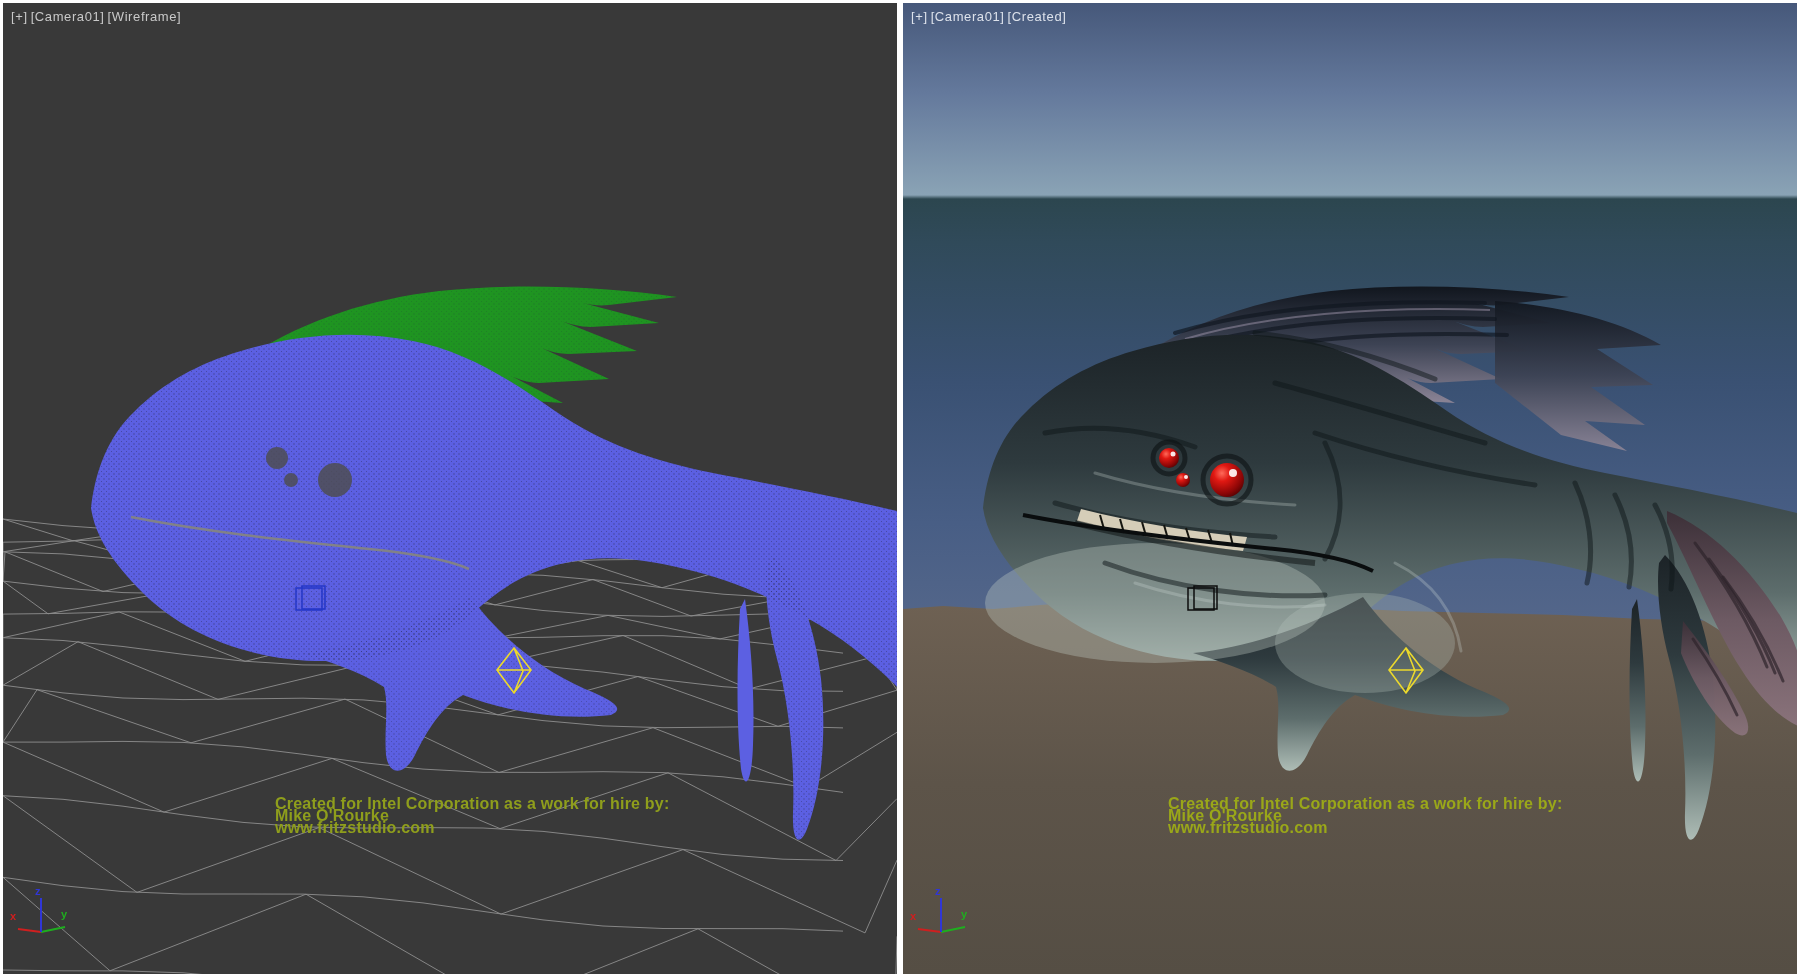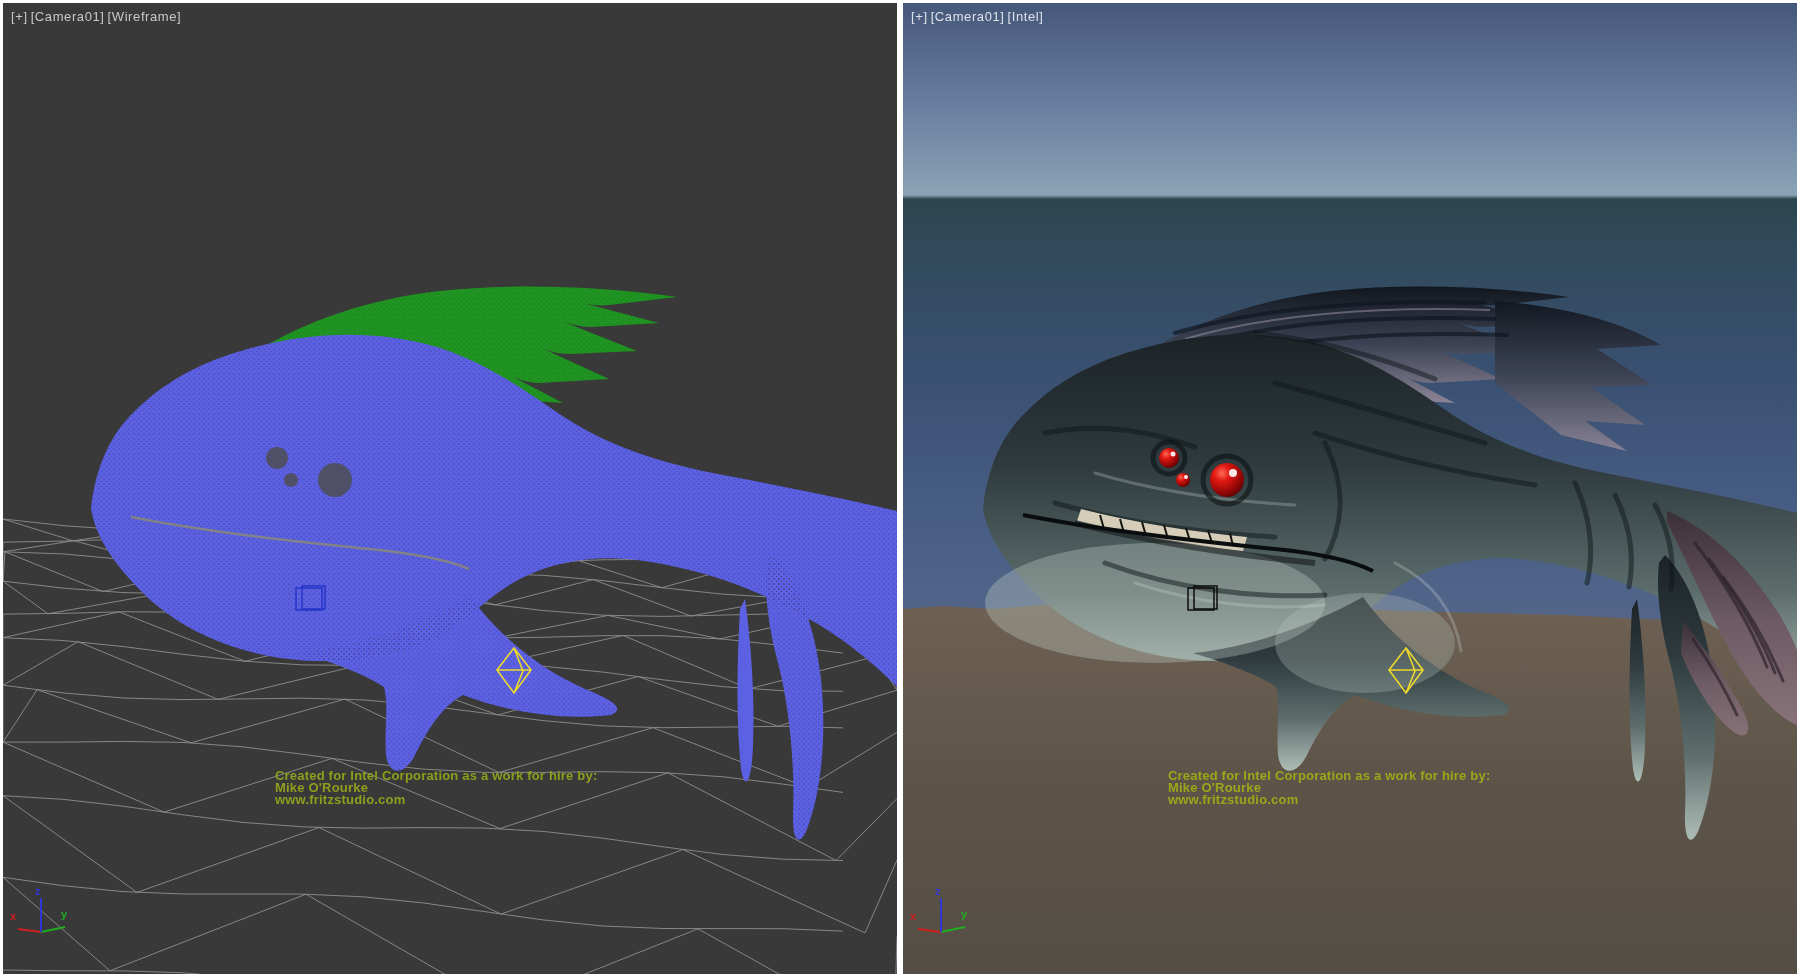--- a/index.html
+++ b/index.html
@@ -24,22 +24,22 @@
     clip-path:polygon(0px 606px,40px 603px,90px 606px,150px 601px,210px 605px,270px 602px,
       340px 606px,420px 604px,500px 608px,580px 610px,660px 612px,740px 616px,
       820px 618px,894px 621px,894px 971px,0px 971px);
   }
   .vp-label{
     position:absolute;top:6px;left:8px;z-index:5;display:flex;gap:3px;
     font-size:13px;letter-spacing:.6px;color:#c9c9c9;cursor:default;
   }
   .vp-right .vp-label{color:#dde2eb;}
   .credit{
-    position:absolute;z-index:4;top:767px;left:272px;
-    color:#8f9e1c;font-size:13px;font-weight:bold;line-height:12px;
+    position:absolute;z-index:4;top:795px;left:272px;
+    color:#8f9e1c;font-size:16px;font-weight:bold;line-height:12px;
     letter-spacing:.2px;white-space:nowrap;
   }
   .vp-right .credit{left:265px;color:#9aa719;}
   .axis{position:absolute;left:6px;bottom:20px;width:70px;height:70px;z-index:5;font-size:11px;}
   .axis svg{position:absolute;left:0;top:0;}
   .axis .ax{position:absolute;font-weight:bold;}
   .ax-x{left:1px;top:26px;color:#cf1f1f;}
   .ax-y{left:52px;top:24px;color:#1fae1f;}
   .ax-z{left:26px;top:1px;color:#3036d6;}
   #ground-mesh polyline{fill:none;stroke:#8e8e8e;stroke-width:1;opacity:.9;}
@@ -270,21 +270,21 @@
     </g>
   </svg>
   <div class="credit">
     <div>Created for Intel Corporation as a work for hire by:</div>
     <div>Mike O'Rourke</div>
     <div>www.fritzstudio.com</div>
   </div>
   <div class="vp-label">
     <span>[+]</span>
     <span>[Camera01]</span>
-    <span>[Intel]</span>
+    <span>[Created]</span>
   </div>
   <div class="axis">
     <svg width="70" height="70">
       <line x1="32" y1="48" x2="9" y2="45" stroke="#cf1f1f" stroke-width="2"></line>
       <line x1="32" y1="48" x2="56" y2="43" stroke="#1fae1f" stroke-width="2"></line>
       <line x1="32" y1="48" x2="32" y2="14" stroke="#3036d6" stroke-width="2"></line>
     </svg>
     <span class="ax ax-x">x</span>
     <span class="ax ax-y">y</span>
     <span class="ax ax-z">z</span>

